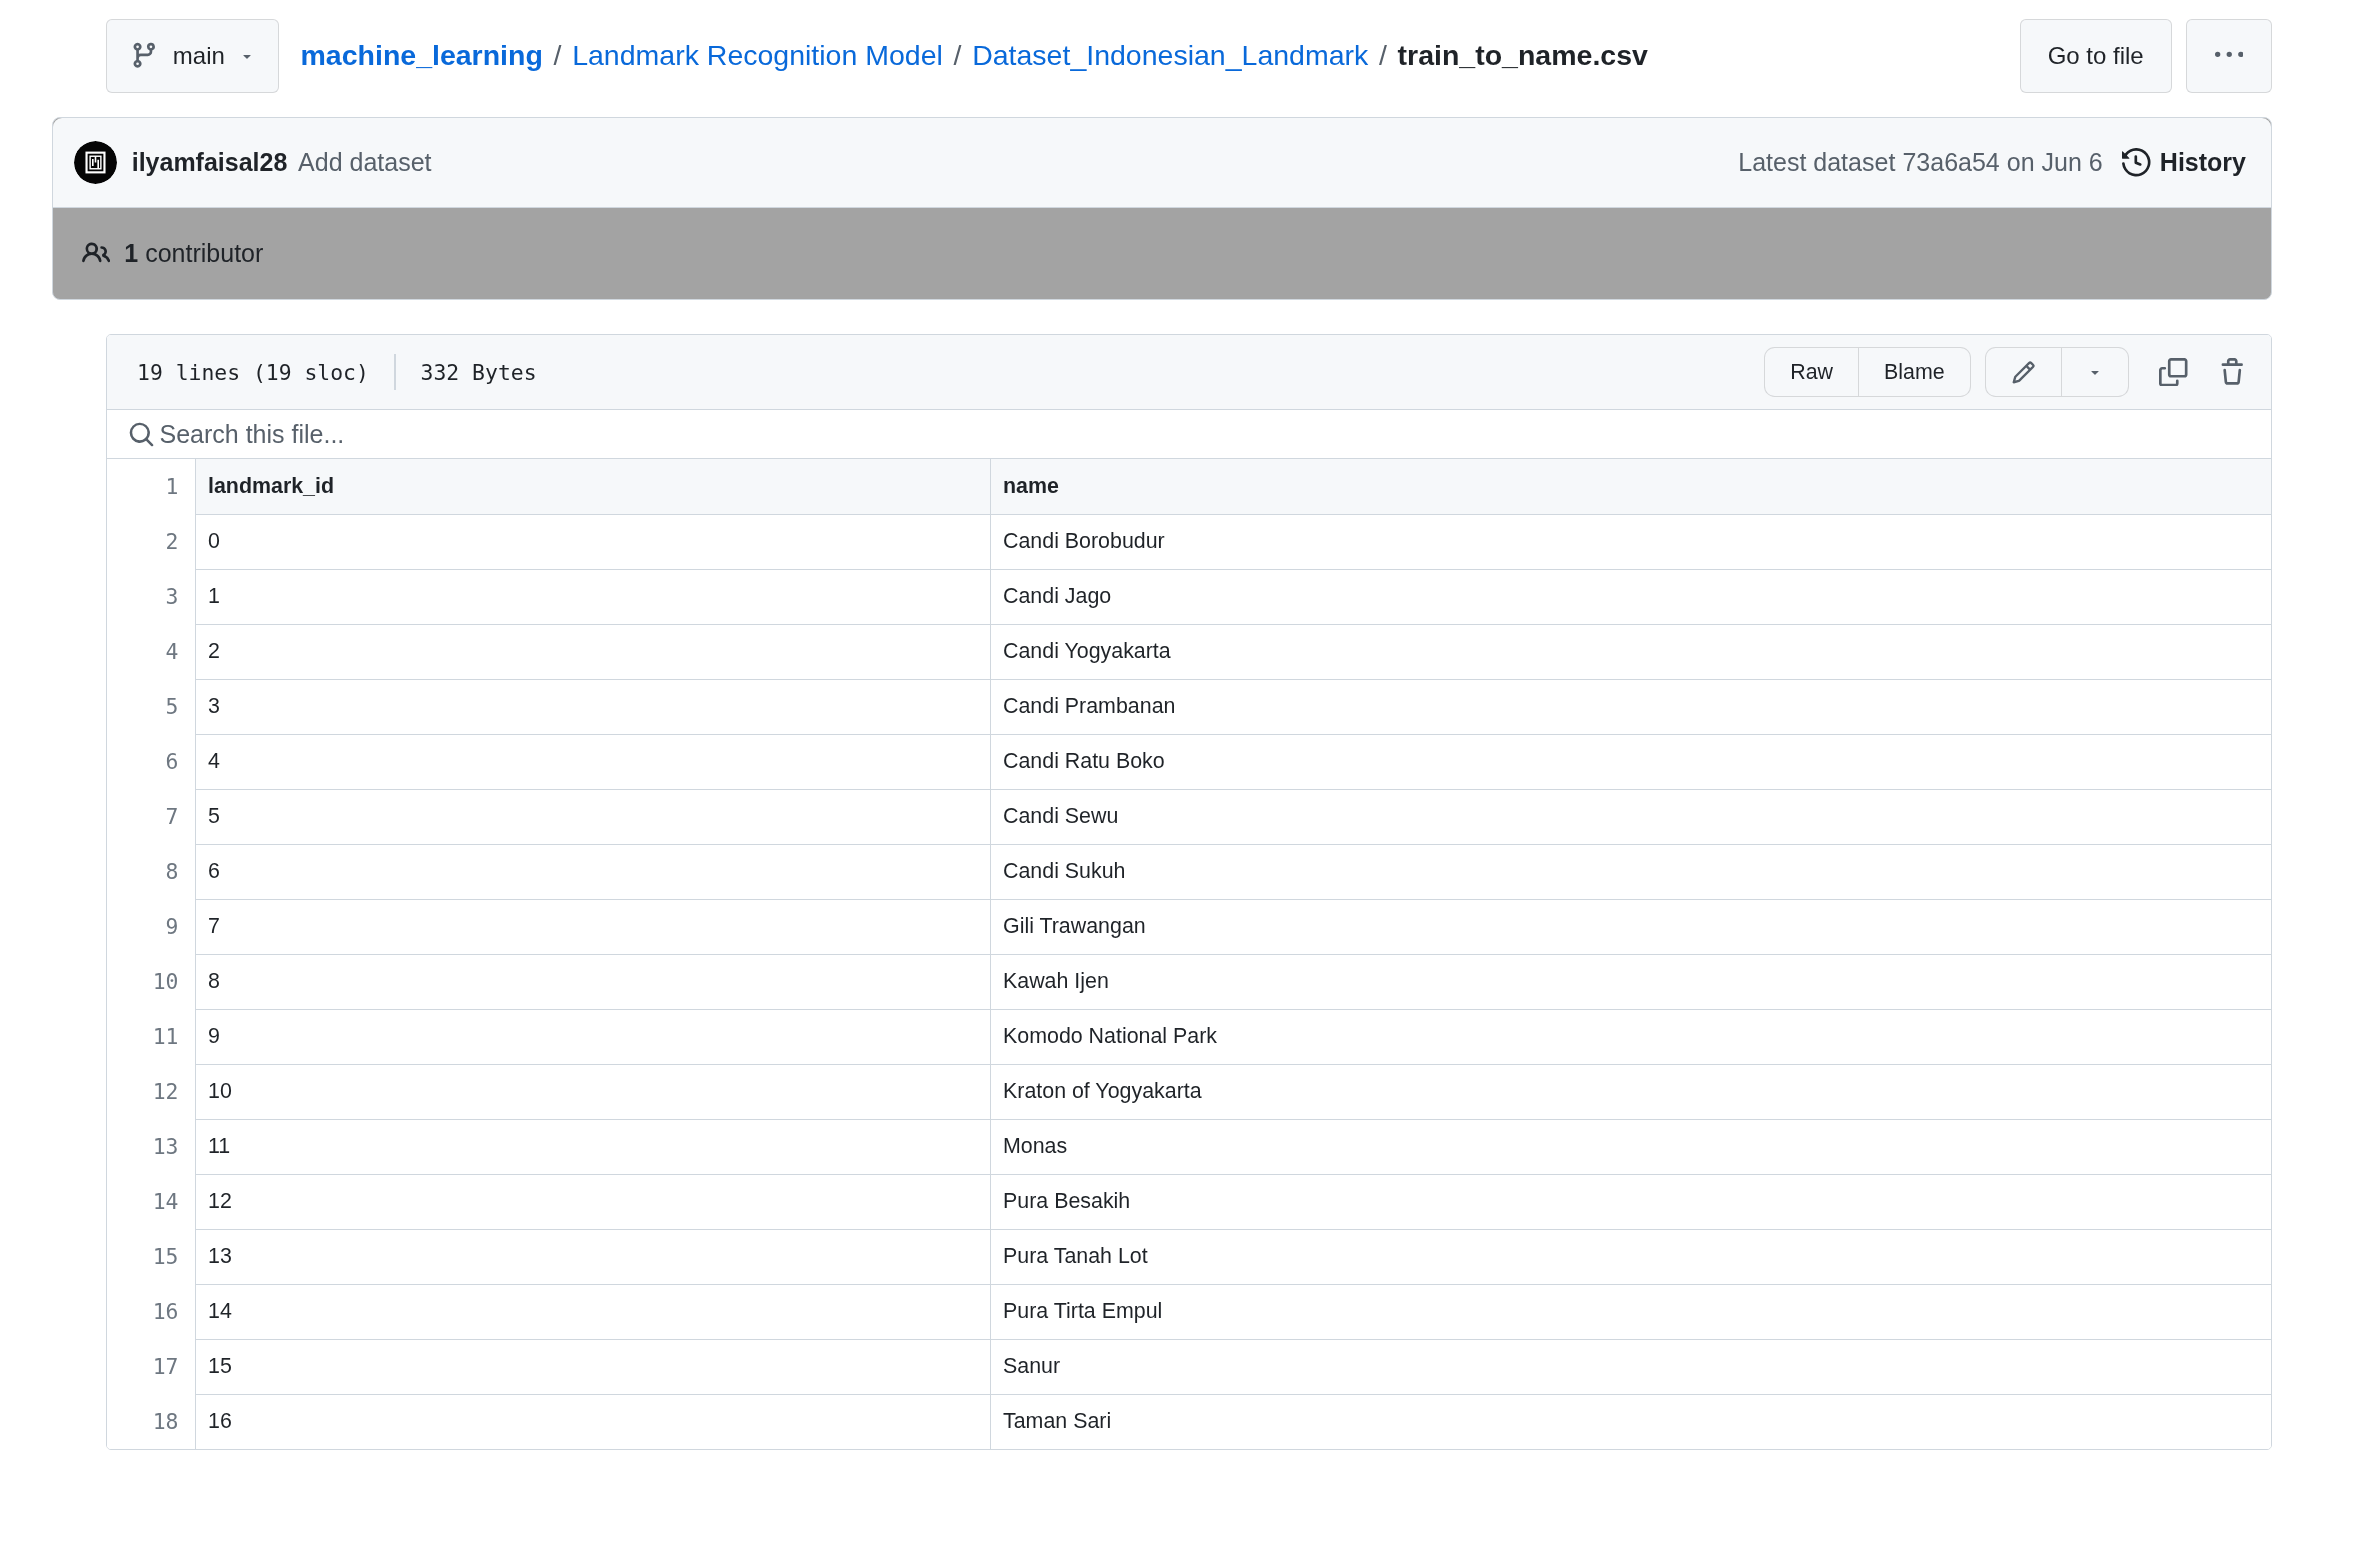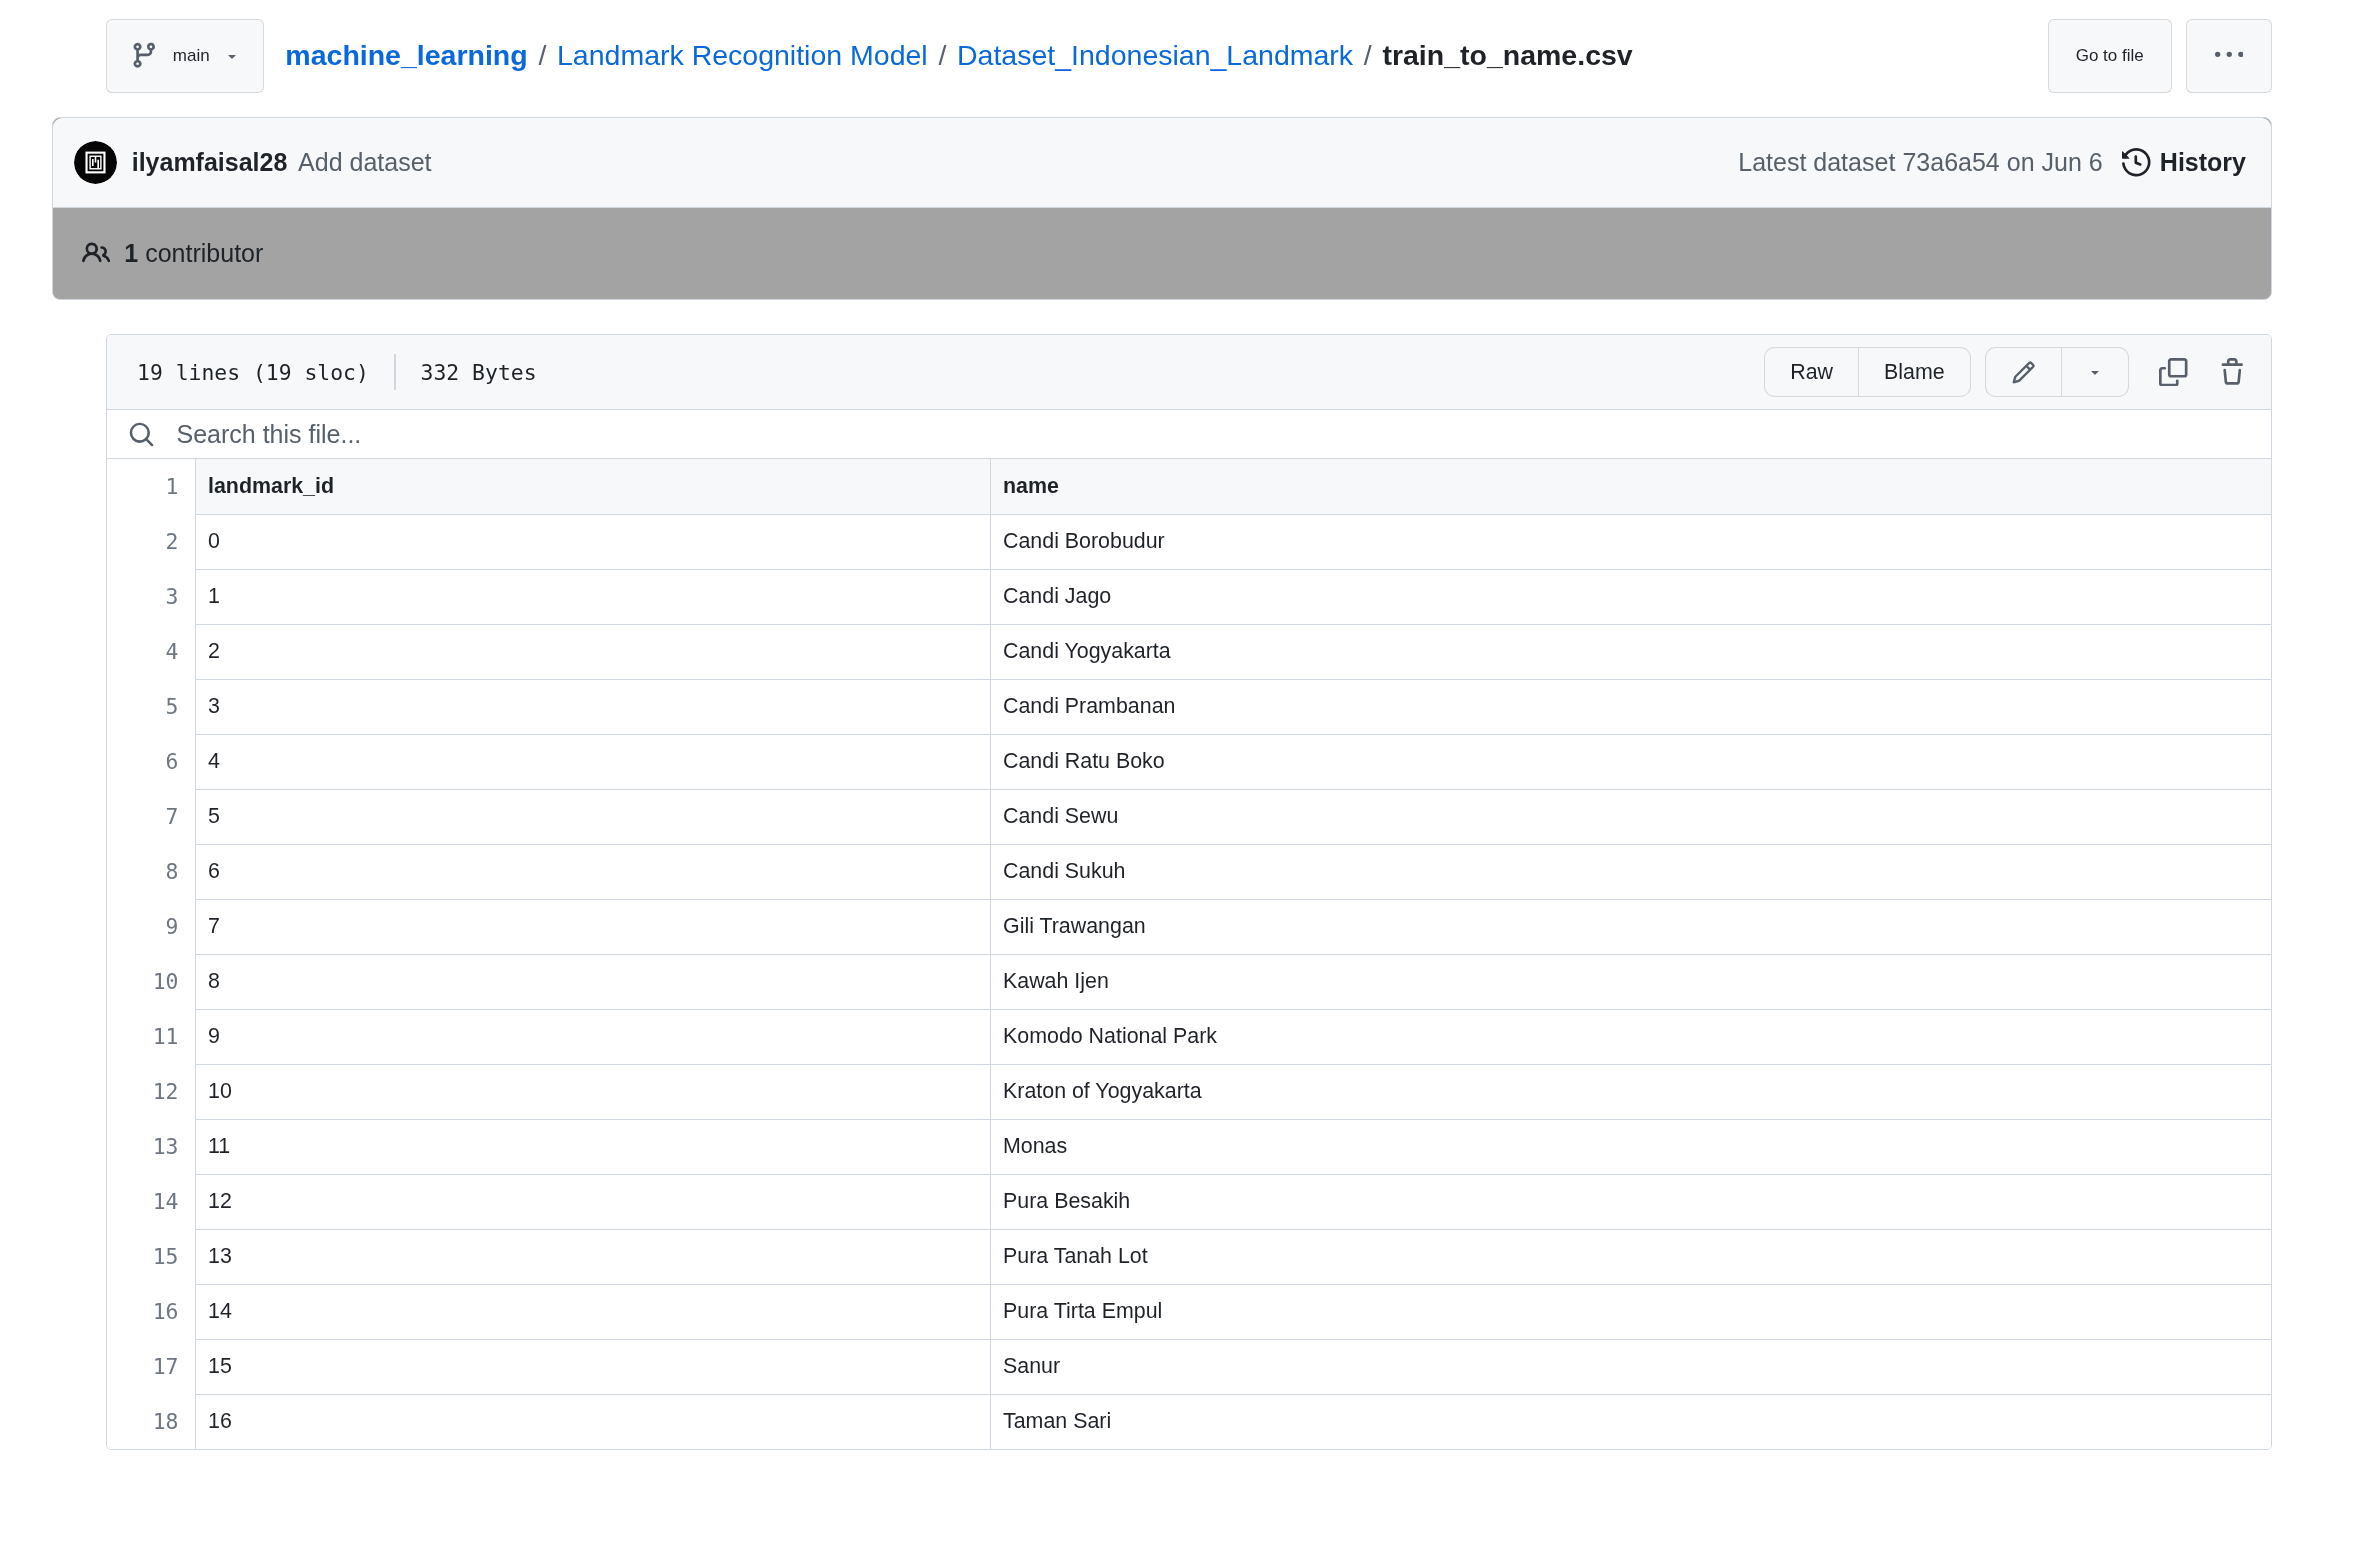--- a/index.html
+++ b/index.html
@@ -8,21 +8,21 @@
     --avatar-bg:#000000;
   }
   *{margin:0;padding:0;box-sizing:border-box}
   html,body{background:#fff}
   body{font-family:"Liberation Sans",sans-serif;color:var(--text);}
   .page{width:2377px;height:1561px;overflow:hidden;background:#fff;position:relative}
 
   
   .top-bar{margin:27px 105px 0 106px;height:57px;display:flex;align-items:center}
   .btn{height:74px;border-radius:6px;border:1.8px solid var(--button-border);
-       background:var(--bg-subtle);font-size:17px;font-weight:500;color:var(--text);
+       background:var(--bg-subtle);font-size:24px;font-weight:500;color:var(--text);
        display:inline-flex;align-items:center;gap:10.7px;padding:0 27px;cursor:pointer;
        font-family:inherit;white-space:nowrap}
   .branch-btn{padding:0 23px;gap:14.3px;font-weight:500}
   .branch-btn .octicon{color:var(--muted)}
   .caret{width:16px;height:16px;color:var(--muted)}
   .octicon{width:28.5px;height:28.5px;flex:none}
   .breadcrumb{margin-left:21.4px;font-size:28.5px;display:flex;align-items:center;flex:1;min-width:0;white-space:nowrap}
   .crumb{color:var(--link);text-decoration:none}
   .crumb.repo{font-weight:600}
   .crumb.current{color:var(--text);font-weight:600}
@@ -58,21 +58,21 @@
   .btn-group button{font-size:21.4px;font-weight:500;color:var(--text);background:transparent;border:none;
        padding:0 25px;height:100%;display:flex;align-items:center;cursor:pointer;font-family:inherit}
   .btn-group button + button{border-left:1.8px solid var(--button-border)}
   .btn-group .octicon{width:25px;height:25px;color:var(--muted)}
   .btn-group .caret{width:16px;height:16px}
   .edit-group{margin-left:14.3px}
   .icon-btn{background:none;border:none;margin-left:30px;color:var(--muted);display:flex;
        align-items:center;cursor:pointer;padding:0}
 
   .search-row{height:49px;border-bottom:1.8px solid var(--border);display:flex;align-items:center;
-       padding:0 21.4px 0 20.5px;gap:22px}
+       padding:0 21.4px 0 20.5px;gap:5px}
   .search-row .octicon{width:27px;height:27px;color:var(--muted)}
   .search-row input{border:none;outline:none;flex:1;font-size:25px;font-family:inherit;
        color:var(--text);background:transparent}
   .search-row input::placeholder{color:var(--muted)}
 
   table.csv{width:100%;border-collapse:collapse;table-layout:fixed;font-size:21.4px;color:var(--text)}
   table.csv td,table.csv th{height:55px;vertical-align:middle}
   .line-num{font-family:"DejaVu Sans Mono",monospace;font-size:21.4px;color:var(--line-number);
        text-align:right;padding-right:16px;background:#fff;border:none;font-weight:400}
   .cell{border:1.8px solid var(--border);padding:0 18px 0 12.5px;text-align:left;background:#fff;overflow:hidden}

